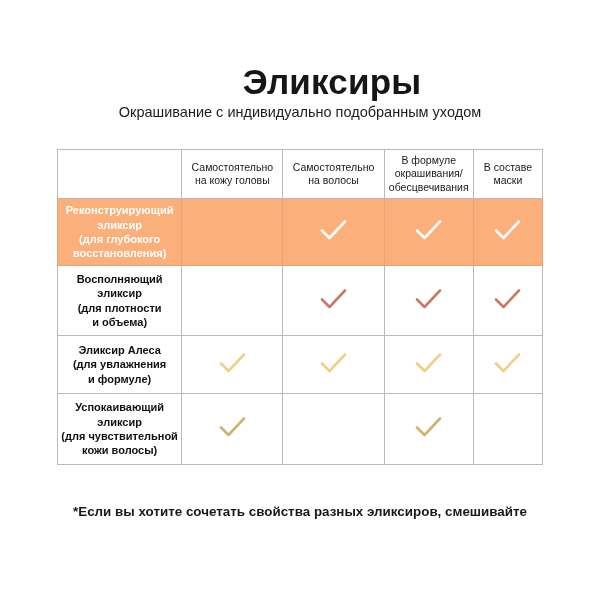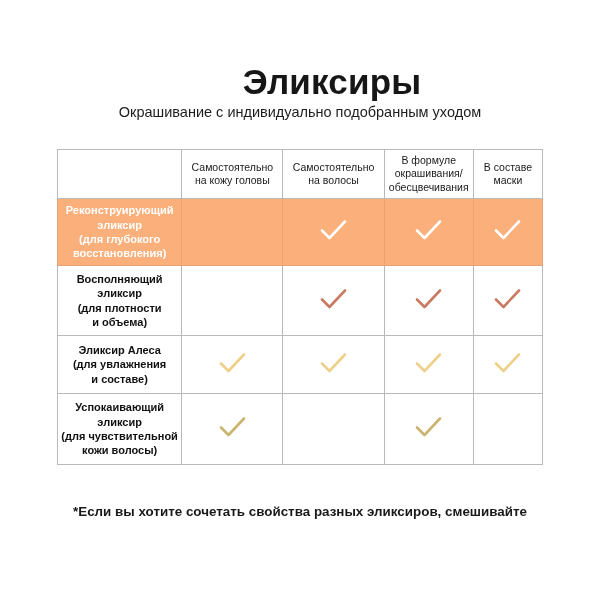--- a/index.html
+++ b/index.html
@@ -204,21 +204,21 @@
               </svg></span></td>
         <td><span class="check"><svg width="27" height="22" viewBox="0 0 27 22">
                 <path d="M2 11.5 L9.5 19 L25 2.5" fill="none" stroke="#C97B62" stroke-width="2.6" stroke-linecap="round" stroke-linejoin="round"></path>
               </svg></span></td>
       </tr>
 
       <tr class="r3">
         <td class="rlabel">
           <div>Эликсир Алеса</div>
           <div class="sub">(для увлажнения</div>
-          <div class="sub">и составе)</div>
+          <div class="sub">и формуле)</div>
         </td>
         <td><span class="check"><svg width="27" height="22" viewBox="0 0 27 22">
                 <path d="M2 11.5 L9.5 19 L25 2.5" fill="none" stroke="#EFD08A" stroke-width="2.6" stroke-linecap="round" stroke-linejoin="round"></path>
               </svg></span></td>
         <td><span class="check"><svg width="27" height="22" viewBox="0 0 27 22">
                 <path d="M2 11.5 L9.5 19 L25 2.5" fill="none" stroke="#EFD08A" stroke-width="2.6" stroke-linecap="round" stroke-linejoin="round"></path>
               </svg></span></td>
         <td><span class="check"><svg width="27" height="22" viewBox="0 0 27 22">
                 <path d="M2 11.5 L9.5 19 L25 2.5" fill="none" stroke="#EFD08A" stroke-width="2.6" stroke-linecap="round" stroke-linejoin="round"></path>
               </svg></span></td>

